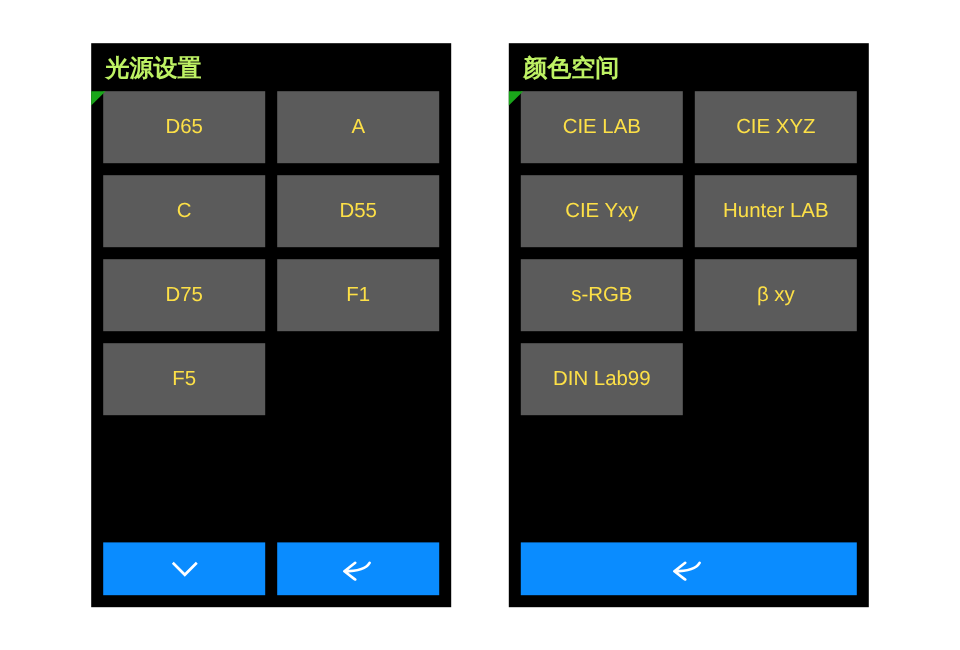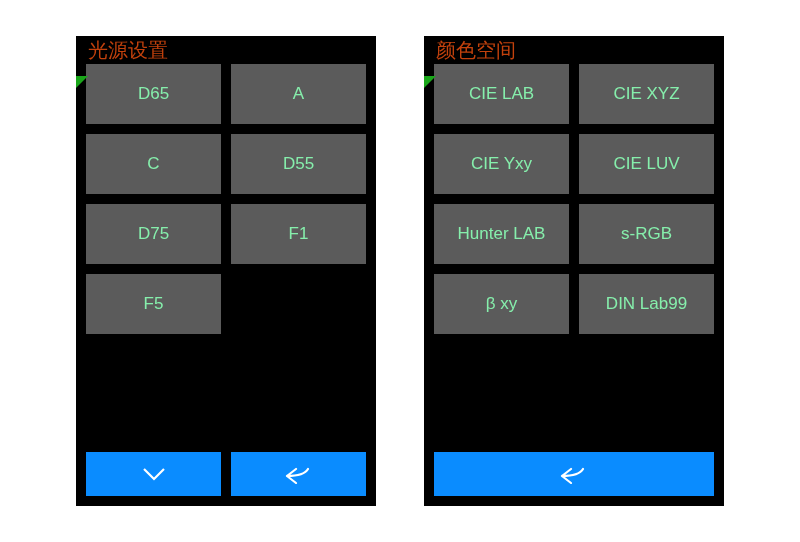--- a/index.html
+++ b/index.html
@@ -15,27 +15,27 @@
   }
   .panel {
     width: 300px;
     height: 470px;
     background: #000000;
     display: flex;
     flex-direction: column;
     position: relative;
   }
   .panel-header {
-    height: 28px;
+    height: 40px;
     display: flex;
     align-items: center;
     padding: 0 12px;
-    color: #c2410c;
+    color: #bef264;
     font-size: 20px;
-    font-weight: 400;
+    font-weight: 700;
   }
   .corner-mark {
     position: absolute;
     top: 40px;
     left: 0;
     width: 0;
     height: 0;
     border-top: 12px solid #1aa61a;
     border-right: 12px solid transparent;
     z-index: 2;
@@ -44,21 +44,21 @@
     flex: 1;
     padding: 0 10px 4px 10px;
     display: grid;
     grid-template-columns: 1fr 1fr;
     grid-auto-rows: 60px;
     gap: 10px 10px;
     align-content: start;
   }
   .opt {
     background: #5b5b5b;
-    color: #86efac;
+    color: #fde047;
     display: flex;
     align-items: center;
     justify-content: center;
     font-size: 17px;
     cursor: pointer;
     user-select: none;
   }
   .footer {
     display: flex;
     gap: 10px;
@@ -105,21 +105,20 @@
   </div>
 </div>
 
 <div class="panel">
   <div class="panel-header">颜色空间</div>
   <div class="corner-mark"></div>
   <div class="grid">
     <div class="opt">CIE LAB</div>
     <div class="opt">CIE XYZ</div>
     <div class="opt">CIE Yxy</div>
-    <div class="opt">CIE LUV</div>
     <div class="opt">Hunter LAB</div>
     <div class="opt">s-RGB</div>
     <div class="opt">β xy</div>
     <div class="opt">DIN Lab99</div>
     <div class="opt empty-cell"></div>
   </div>
   <div class="footer">
     <div class="footer-btn">
       <svg width="30" height="20" viewBox="0 0 30 20">
         <path d="M3 12 L12 5 M3 12 L12 19 M3 12 Q20 12 24 5" stroke-linecap="round" stroke-linejoin="round"></path>

